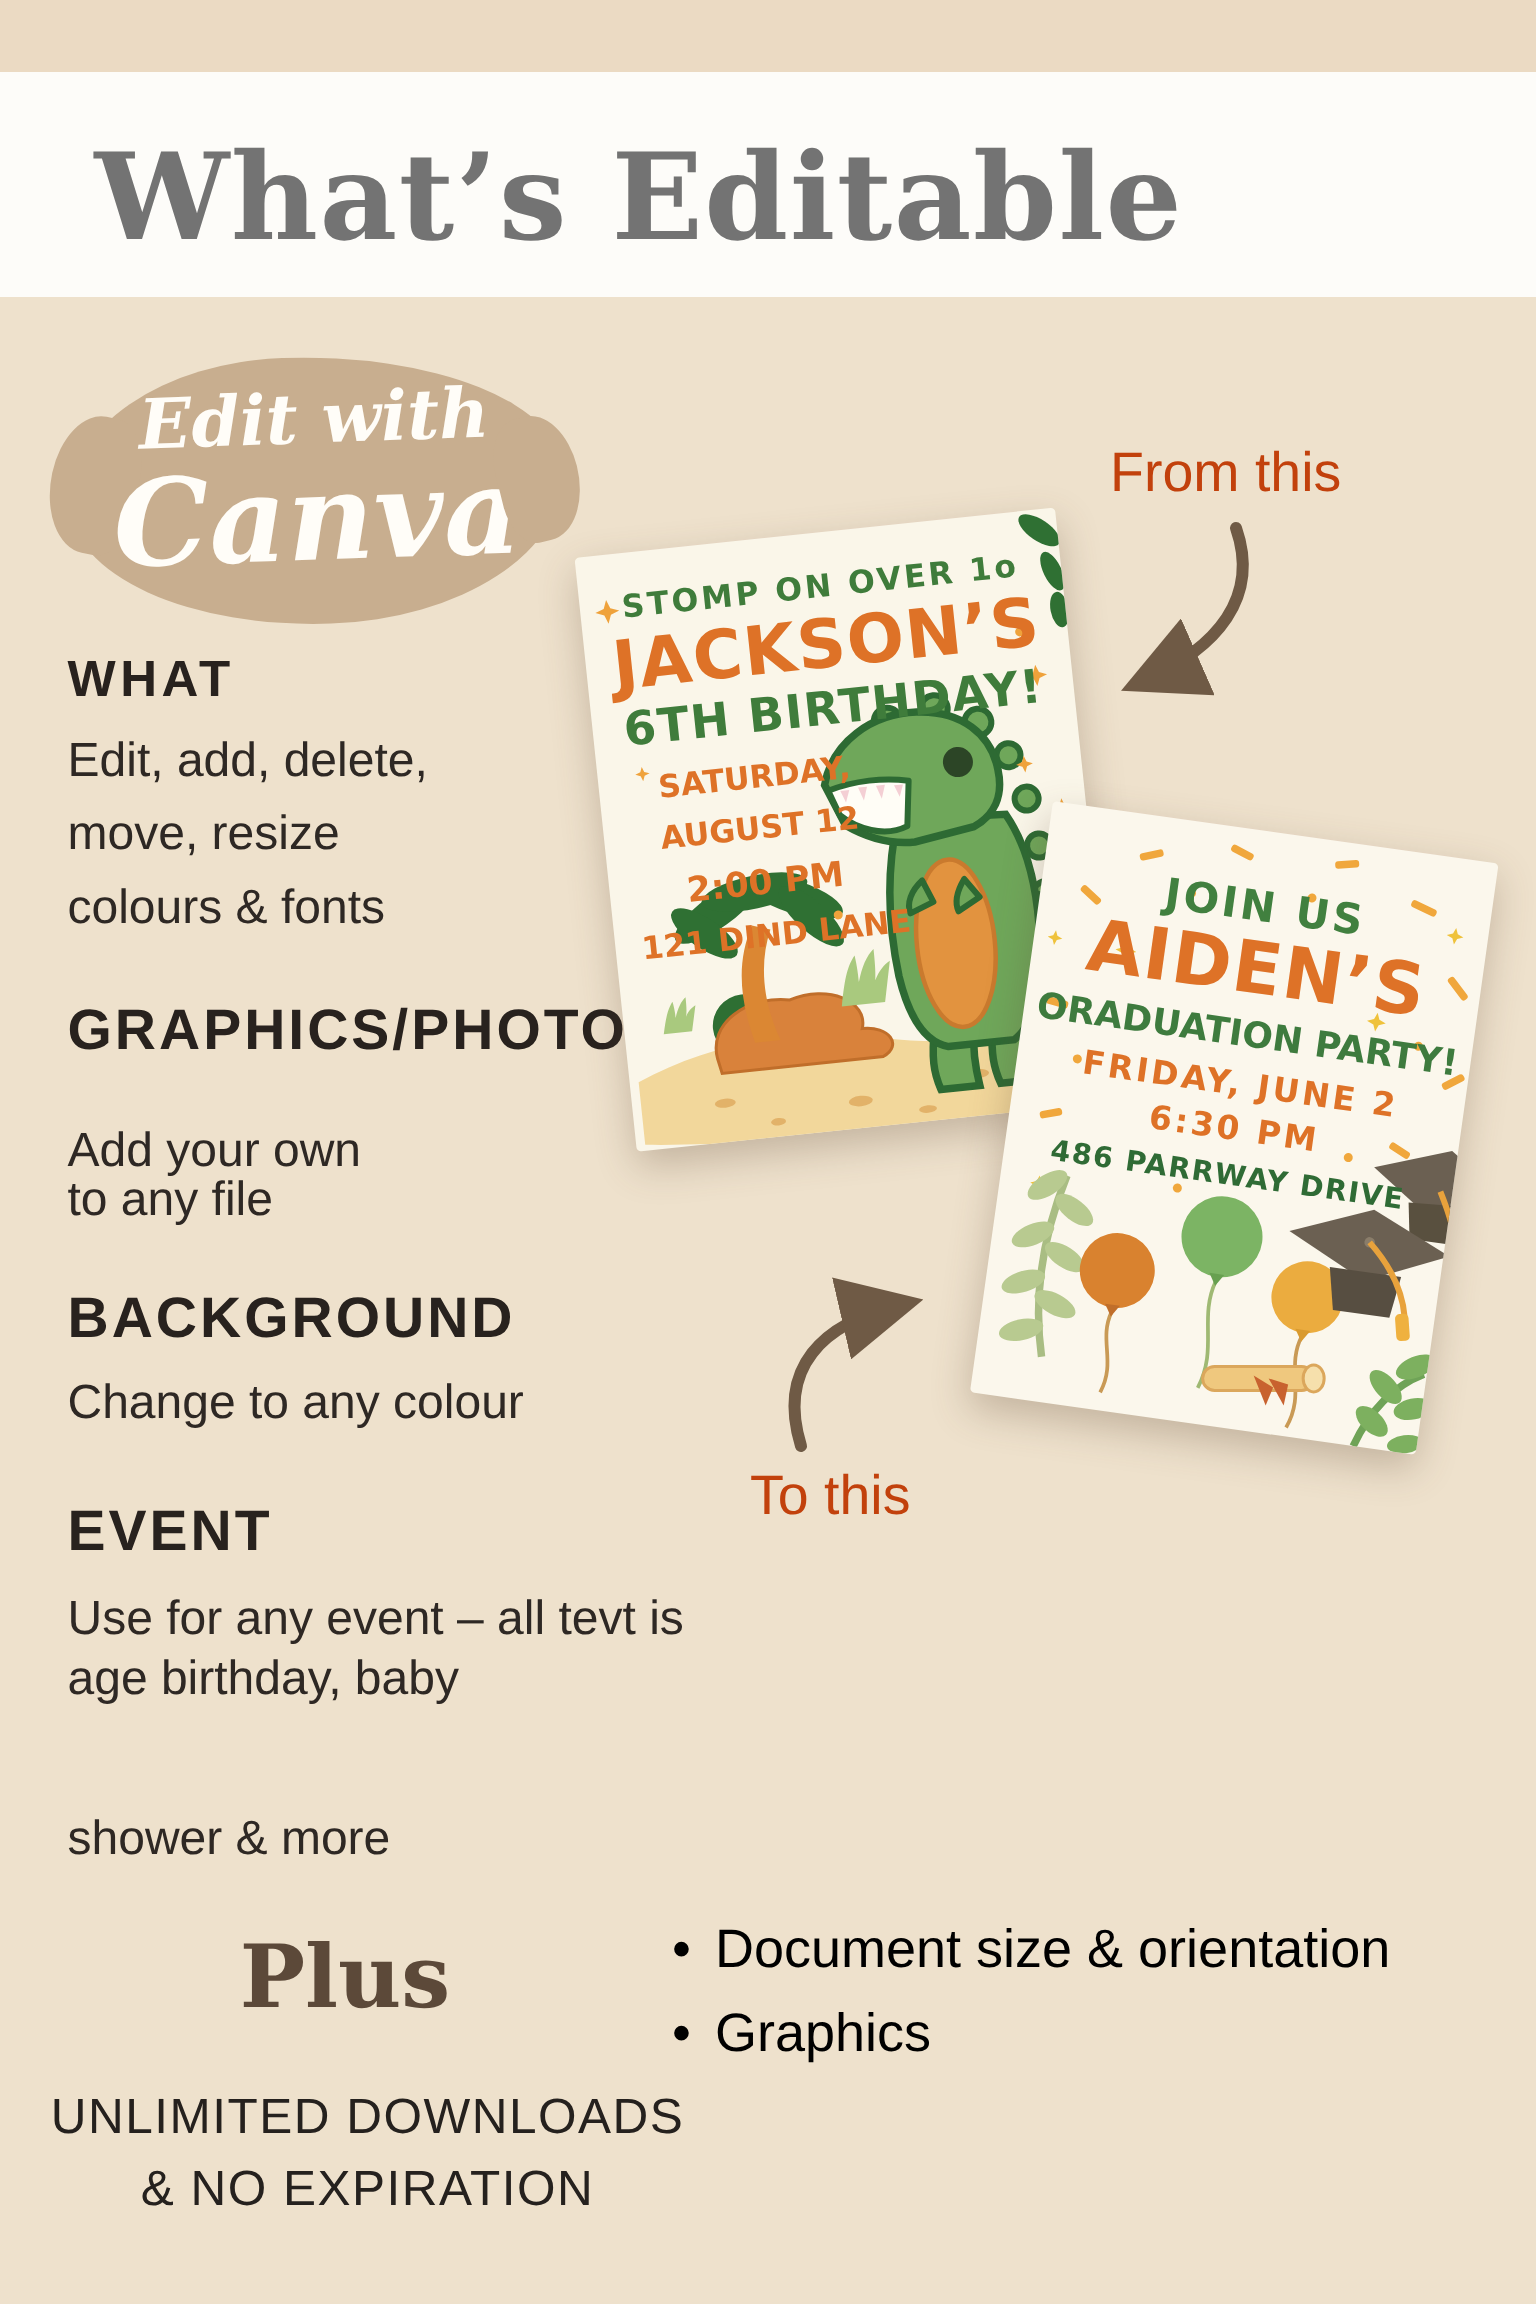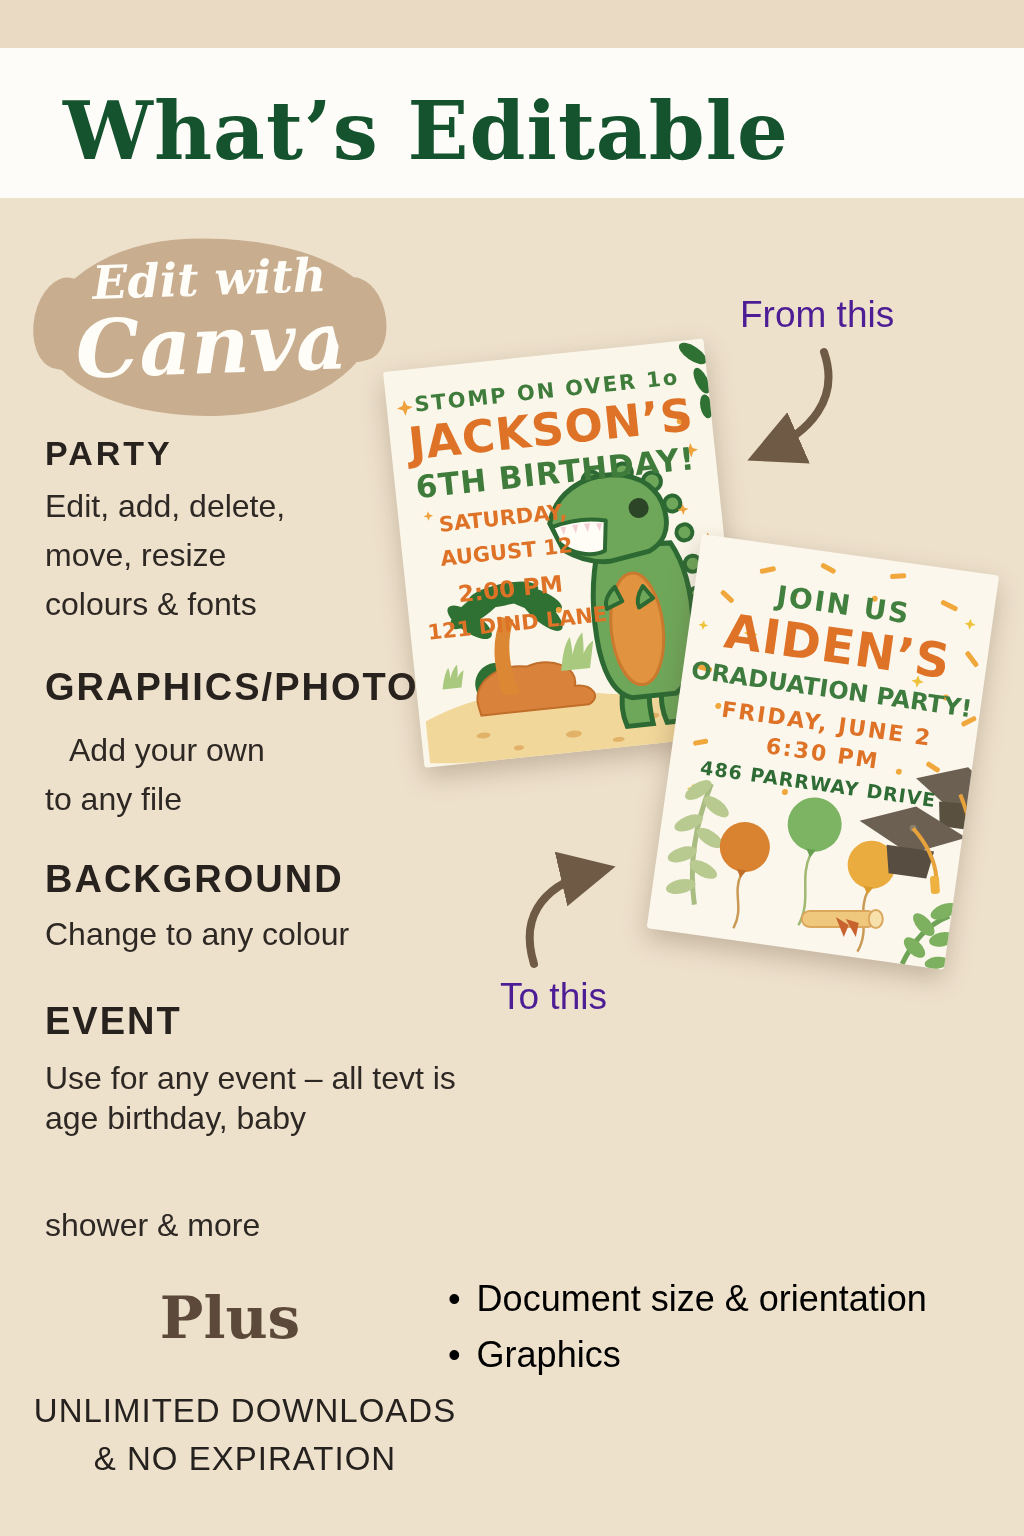--- a/index.html
+++ b/index.html
@@ -7,21 +7,21 @@
     position:relative;width:1024px;height:1536px;overflow:hidden;
     background:#EEE1CC;
     font-family:"Liberation Sans",sans-serif;
   }
   .abs{position:absolute;}
   .top-strip{top:0;left:0;width:1024px;height:48px;background:#EBDAC3;}
   .band{top:48px;left:0;width:1024px;height:150px;background:#FDFCF9;}
   .page-title{
     top:84px;left:0;width:852px;text-align:center;
     font-family:"DejaVu Serif",serif;font-weight:bold;font-size:80px;
-    color:#14532d;letter-spacing:1px;
+    color:#737373;letter-spacing:1px;
   }
   
   .badge{
     left:46px;top:238px;width:330px;height:178px;background:#C8AE8F;
     border-radius:44% 56% 48% 52% / 52% 46% 54% 48%;
     transform:rotate(-2deg);
   }
   .badge::before{content:"";position:absolute;left:-12px;top:34px;width:58px;height:92px;
     background:inherit;border-radius:55% 45% 40% 60%;transform:rotate(14deg);}
   .badge::after{content:"";position:absolute;right:-10px;top:44px;width:54px;height:84px;
@@ -34,21 +34,21 @@
   .badge-line2{
     position:absolute;top:60px;left:0;width:100%;text-align:center;
     font-family:"DejaVu Serif",serif;font-style:italic;font-weight:bold;
     font-size:80px;color:#FFFDF8;
   }
   
   .h{left:45px;font-weight:bold;color:#28221E;letter-spacing:2px;font-size:38px;white-space:nowrap;}
   .h.small{font-size:34px;letter-spacing:3px;}
   .bodyline{left:45px;font-size:32px;color:#2E2824;white-space:nowrap;}
   
-  .hand-label{font-size:37px;color:#4c1d95;white-space:nowrap;}
+  .hand-label{font-size:37px;color:#c2410c;white-space:nowrap;}
   .arrows-svg{left:0;top:0;pointer-events:none;z-index:5;}
   
   .card{
     position:absolute;background:#FAF6E9;overflow:hidden;
     box-shadow:0 10px 26px rgba(96,74,53,.30);
     transform-origin:top left;border-radius:3px;
   }
   .card .ctext{position:absolute;left:0;width:100%;text-align:center;
     font-family:"DejaVu Sans",sans-serif;font-weight:bold;white-space:nowrap;}
   .dino-card{left:383px;top:372px;width:322px;height:398px;transform:rotate(-6deg);z-index:2;}
@@ -97,27 +97,27 @@
   <svg class="abs arrows-svg" width="1024" height="1536" viewBox="0 0 1024 1536">
     <defs>
       <marker id="ah" markerWidth="7" markerHeight="7" refX="5" refY="3.5" orient="auto">
         <path d="M0,0 L7,3.5 L0,7 Z" fill="#6F5A45"></path>
       </marker>
     </defs>
     <path d="M824,352 C840,398 812,432 762,454" fill="none" stroke="#6F5A45" stroke-width="8" stroke-linecap="round" marker-end="url(#ah)"></path>
     <path d="M534,964 C518,912 548,882 600,870" fill="none" stroke="#6F5A45" stroke-width="8" stroke-linecap="round" marker-end="url(#ah)"></path>
   </svg>
 
-  <div class="abs h small" style="top:434px;">PARTY</div>
+  <div class="abs h small" style="top:434px;">WHAT</div>
   <div class="abs bodyline" style="top:488px;">Edit, add, delete,</div>
   <div class="abs bodyline" style="top:537px;">move, resize</div>
   <div class="abs bodyline" style="top:586px;">colours &amp; fonts</div>
 
   <div class="abs h" style="top:666px;">GRAPHICS/PHOTOS</div>
-  <div class="abs bodyline" style="top:732px;margin-left:24px;">Add your own</div>
+  <div class="abs bodyline" style="top:748px;">Add your own</div>
   <div class="abs bodyline" style="top:781px;">to any file</div>
 
   <div class="abs h" style="top:858px;">BACKGROUND</div>
   <div class="abs bodyline" style="top:916px;">Change to any colour</div>
 
   <div class="abs h" style="top:1000px;">EVENT</div>
   <div class="abs bodyline" style="top:1060px;">Use for any event – all tevt is</div>
   <div class="abs bodyline" style="top:1100px;">age birthday, baby</div>
   <div class="abs bodyline" style="top:1207px;">shower &amp; more</div>
 

